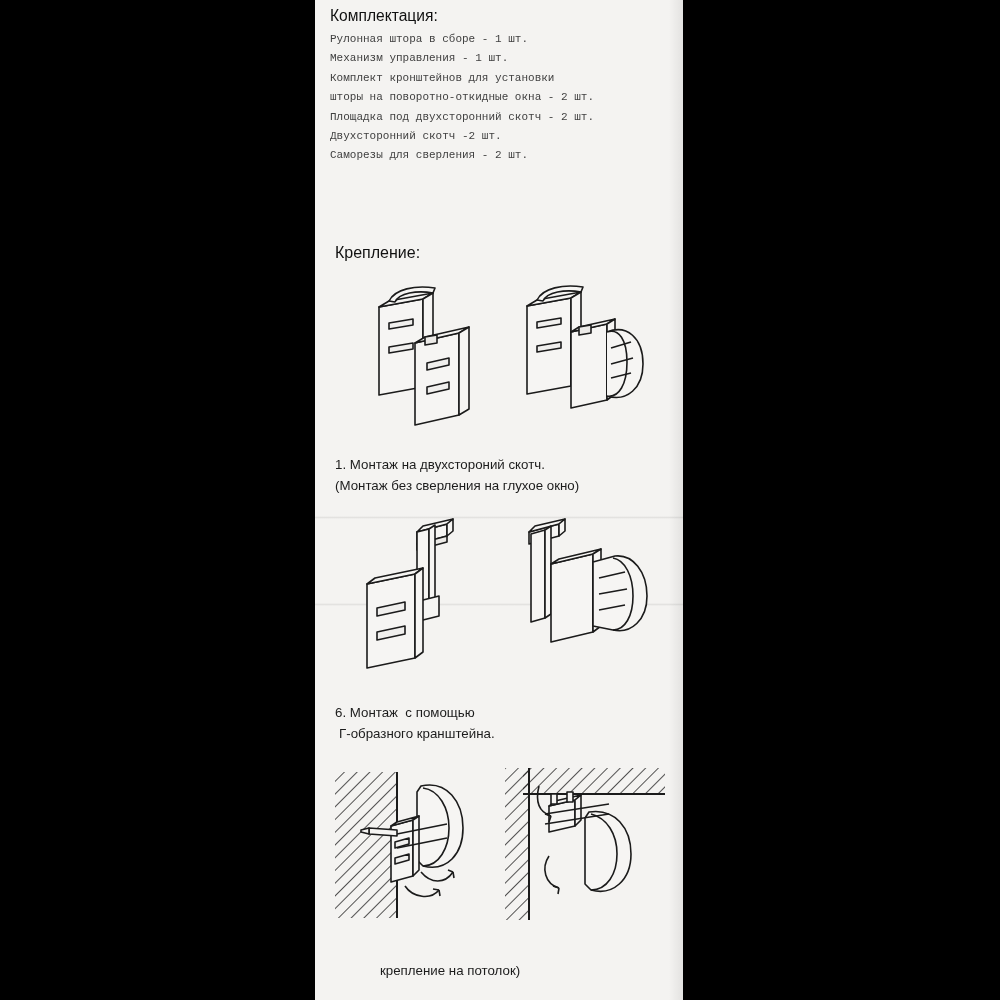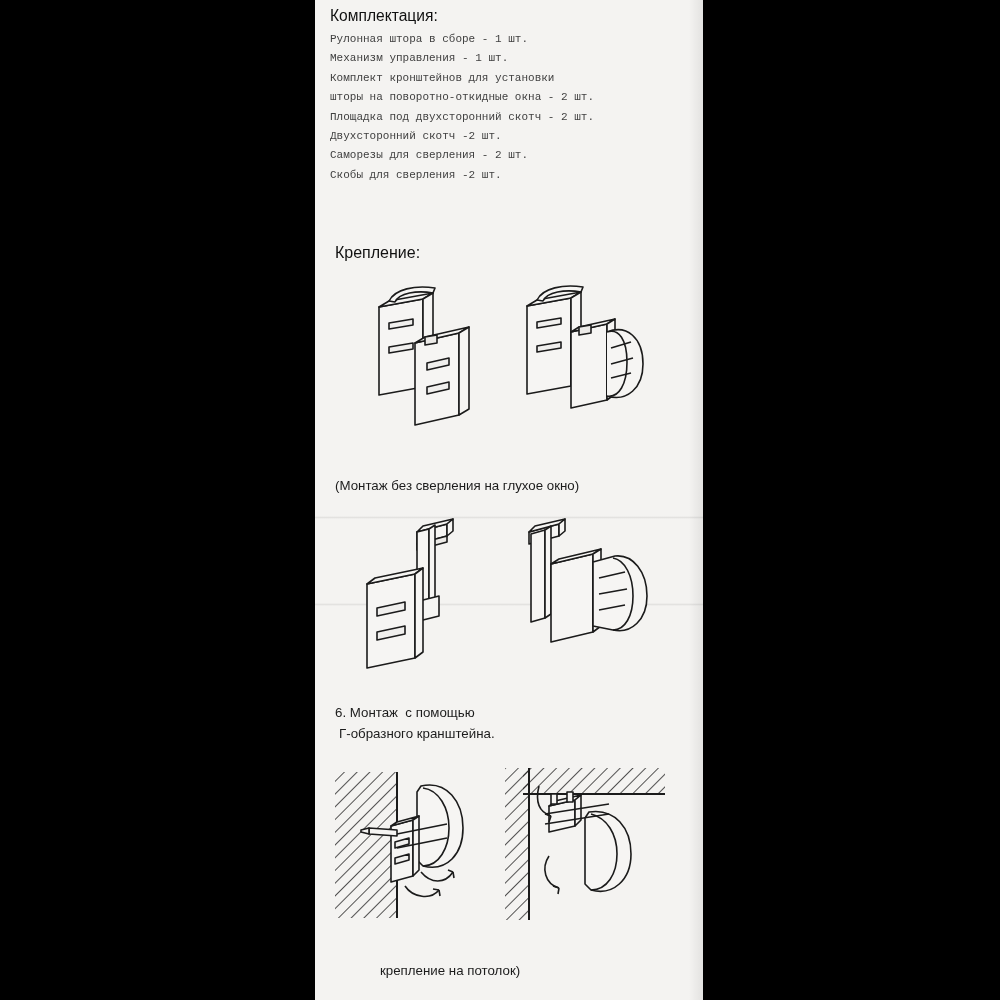--- a/index.html
+++ b/index.html
@@ -21,21 +21,20 @@
   }
   
   .sheet {
     position: absolute;
     left: 315px;
     top: 0;
     width: 368px;
     height: 1000px;
     background: #f4f3f1;
     overflow: hidden;
-    padding-left: 20px;
   }
   .sheet:before {
     
     content: "";
     position: absolute;
     right: 0; top: 0;
     width: 14px; height: 100%;
     background: linear-gradient(to right, rgba(0,0,0,0.0), rgba(0,0,0,0.07));
   }
   
@@ -93,21 +92,20 @@
     <div class="heading" style="left:15px; top:6px;">Комплектация:</div>
 
     <div class="block-list">
       <span class="row">Рулонная штора в сборе - 1 шт.</span>
       <span class="row">Механизм управления - 1 шт.</span>
       <span class="row">Комплект кронштейнов для установки</span>
       <span class="row">шторы на поворотно-откидные окна - 2 шт.</span>
       <span class="row">Площадка под двухсторонний скотч - 2 шт.</span>
       <span class="row">Двухсторонний скотч -2 шт.</span>
       <span class="row">Саморезы для сверления - 2 шт.</span>
-      <span class="row">Скобы для сверления -2 шт.</span>
     </div>
 
     <div class="heading" style="left:20px; top:243px; font-size:16px;">Крепление:</div>
 
     <div class="fig" style="left:50px; top:275px;">
       <svg width="140" height="150" viewBox="0 0 140 150" aria-hidden="true">
         <g fill="#f6f5f3" stroke="#1b1b1b" stroke-width="1.6" stroke-linejoin="round">
 
           <path d="M14 32 L58 24 L58 112 L14 120 Z"></path>
           <path d="M14 32 L24 26 L68 18 L58 24 Z"></path>
@@ -150,20 +148,21 @@
 
           <path d="M96 76 L116 70" fill="none"></path>
           <path d="M96 92 L118 86" fill="none"></path>
           <path d="M96 106 L116 101" fill="none"></path>
 
           <path d="M64 55 L76 53 L76 61 L64 63 Z" fill="#eceae7"></path>
         </g>
       </svg>
     </div>
 
+    <div class="caption" style="left:20px; top:455px;">1. Монтаж на двухстороний скотч.</div>
     <div class="caption" style="left:20px; top:476px;text-align:right;">(Монтаж без сверления на глухое окно)</div>
 
     <div class="fig" style="left:40px; top:512px;">
       <svg width="140" height="160" viewBox="0 0 140 160" aria-hidden="true">
         <g fill="#f6f5f3" stroke="#1b1b1b" stroke-width="1.6" stroke-linejoin="round">
 
           <path d="M62 20 L92 12 L92 24 L62 32 Z"></path>
           <path d="M62 32 L92 24 L92 30 L62 38 Z" fill="#eceae7"></path>
           <path d="M62 20 L68 14 L98 7 L92 12 Z"></path>
           <path d="M92 12 L98 7 L98 19 L92 24 Z"></path>

